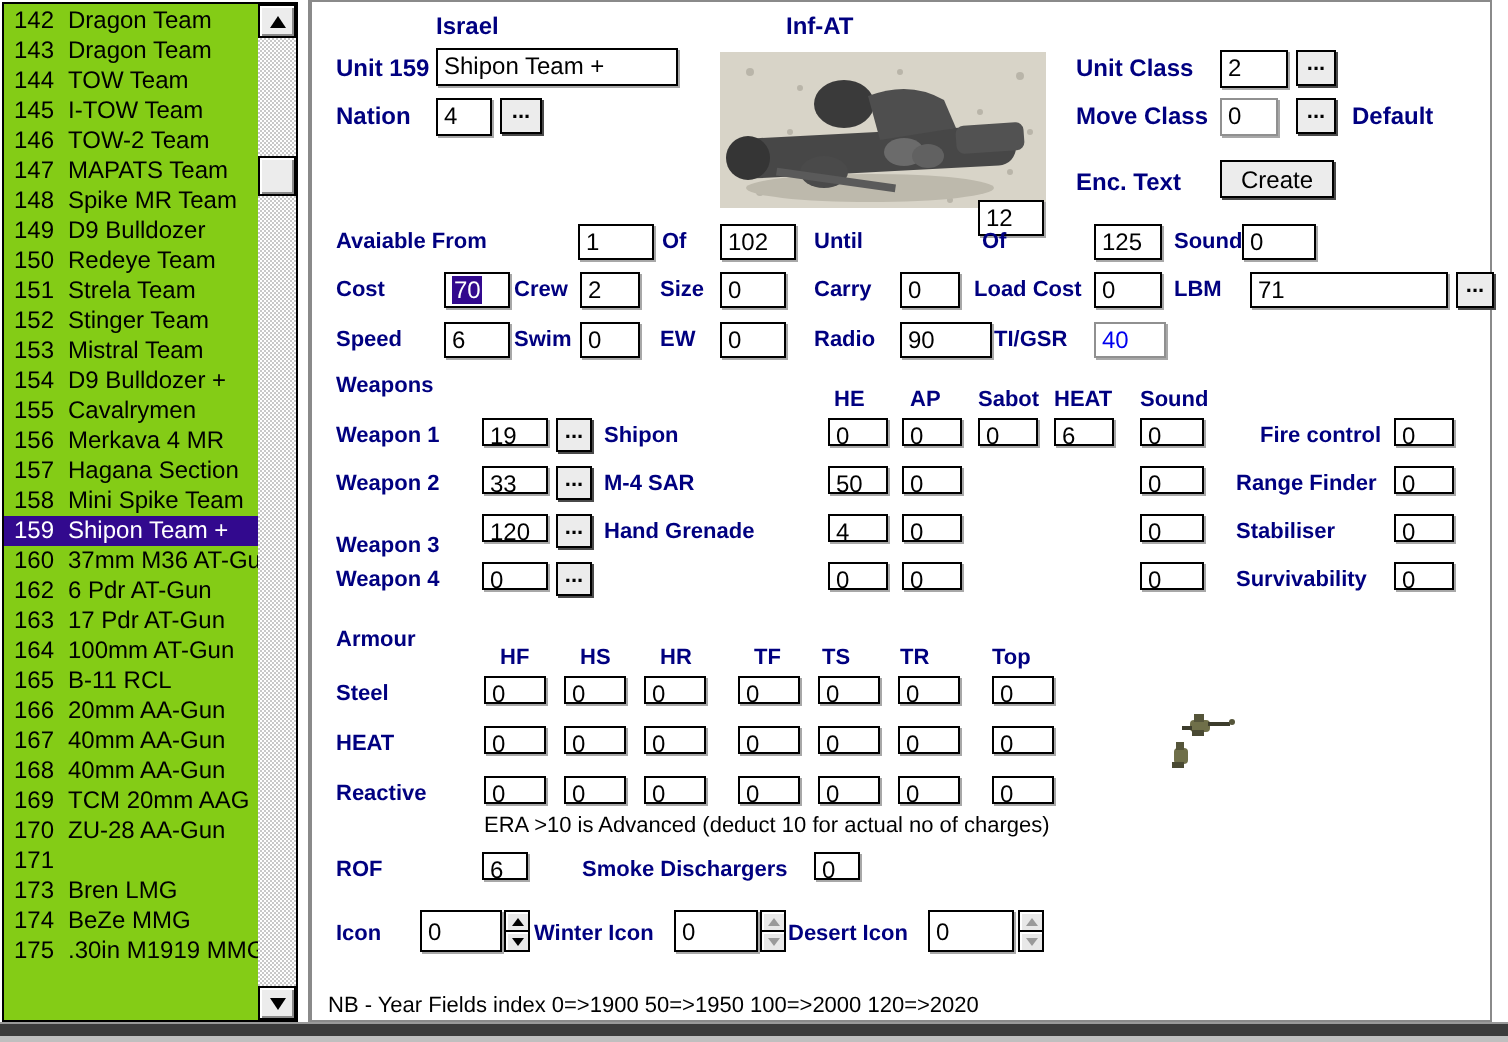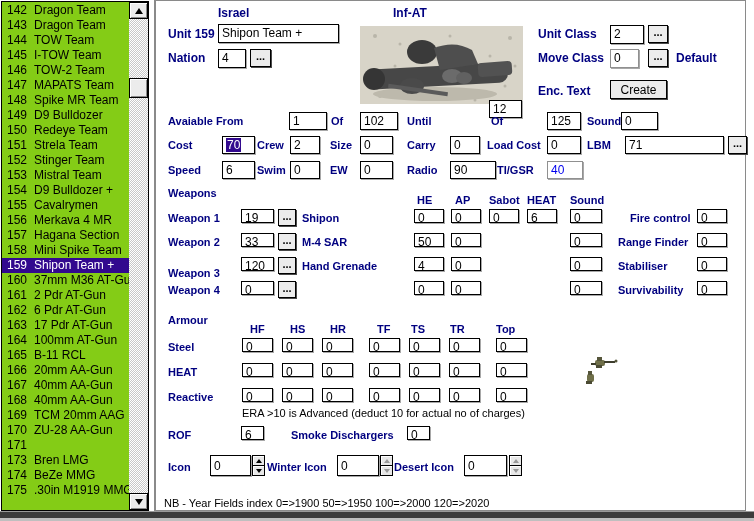--- a/index.html
+++ b/index.html
@@ -107,21 +107,20 @@
       <div class="li"><span class="num">151</span><span>Strela Team</span></div>
       <div class="li"><span class="num">152</span><span>Stinger Team</span></div>
       <div class="li"><span class="num">153</span><span>Mistral Team</span></div>
       <div class="li"><span class="num">154</span><span>D9 Bulldozer +</span></div>
       <div class="li"><span class="num">155</span><span>Cavalrymen</span></div>
       <div class="li"><span class="num">156</span><span>Merkava 4 MR</span></div>
       <div class="li"><span class="num">157</span><span>Hagana Section</span></div>
       <div class="li"><span class="num">158</span><span>Mini Spike Team</span></div>
       <div class="li sel"><span class="num">159</span><span>Shipon Team +</span></div>
       <div class="li"><span class="num">160</span><span>37mm M36 AT-Gun</span></div>
-      <div class="li"><span class="num">161</span><span>2 Pdr AT-Gun</span></div>
       <div class="li"><span class="num">162</span><span>6 Pdr AT-Gun</span></div>
       <div class="li"><span class="num">163</span><span>17 Pdr AT-Gun</span></div>
       <div class="li"><span class="num">164</span><span>100mm AT-Gun</span></div>
       <div class="li"><span class="num">165</span><span>B-11 RCL</span></div>
       <div class="li"><span class="num">166</span><span>20mm AA-Gun</span></div>
       <div class="li"><span class="num">167</span><span>40mm AA-Gun</span></div>
       <div class="li"><span class="num">168</span><span>40mm AA-Gun</span></div>
       <div class="li"><span class="num">169</span><span>TCM 20mm AAG</span></div>
       <div class="li"><span class="num">170</span><span>ZU-28 AA-Gun</span></div>
       <div class="li"><span class="num">171</span><span></span></div>

